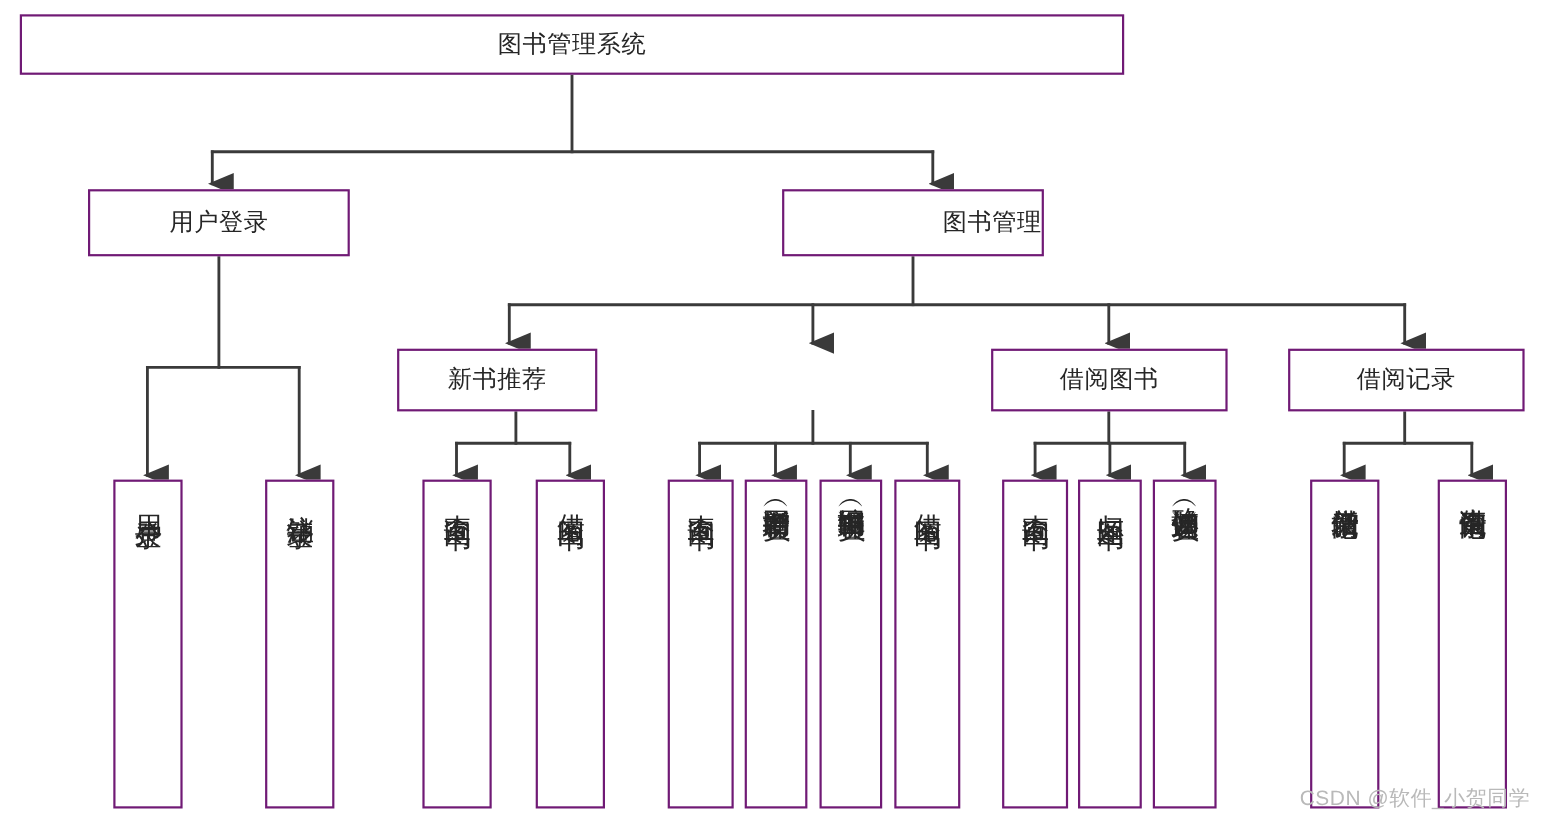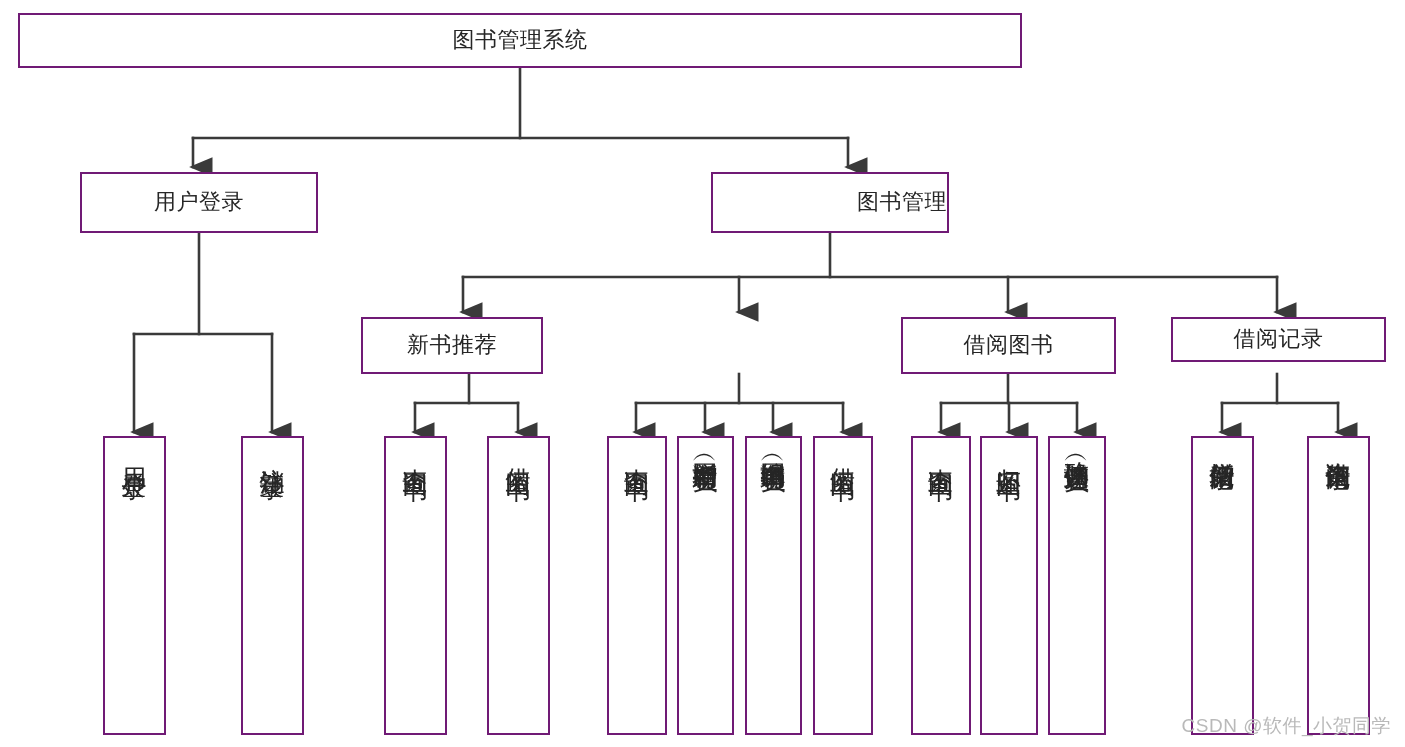--- a/index.html
+++ b/index.html
@@ -137,21 +137,21 @@
   <div class="node horiz" style="left:711px; top:172px; width:238px; height:61px;justify-content:flex-end;">
     <span class="node-label">图书管理</span>
   </div>
 
   <div class="node horiz" style="left:361px; top:317px; width:182px; height:57px;">
     <span class="node-label">新书推荐</span>
   </div>
   <div class="node horiz" style="left:901px; top:317px; width:215px; height:57px;">
     <span class="node-label">借阅图书</span>
   </div>
-  <div class="node horiz" style="left:1171px; top:317px; width:215px; height:45px;">
+  <div class="node horiz" style="left:1171px; top:317px; width:215px; height:57px;">
     <span class="node-label">借阅记录</span>
   </div>
 
   <div class="node vert" style="left:103px; top:436px; width:63px; height:299px;">
     <span class="node-label">用户登录</span>
   </div>
   <div class="node vert" style="left:241px; top:436px; width:63px; height:299px;">
     <span class="node-label">注销登录</span>
   </div>
 

